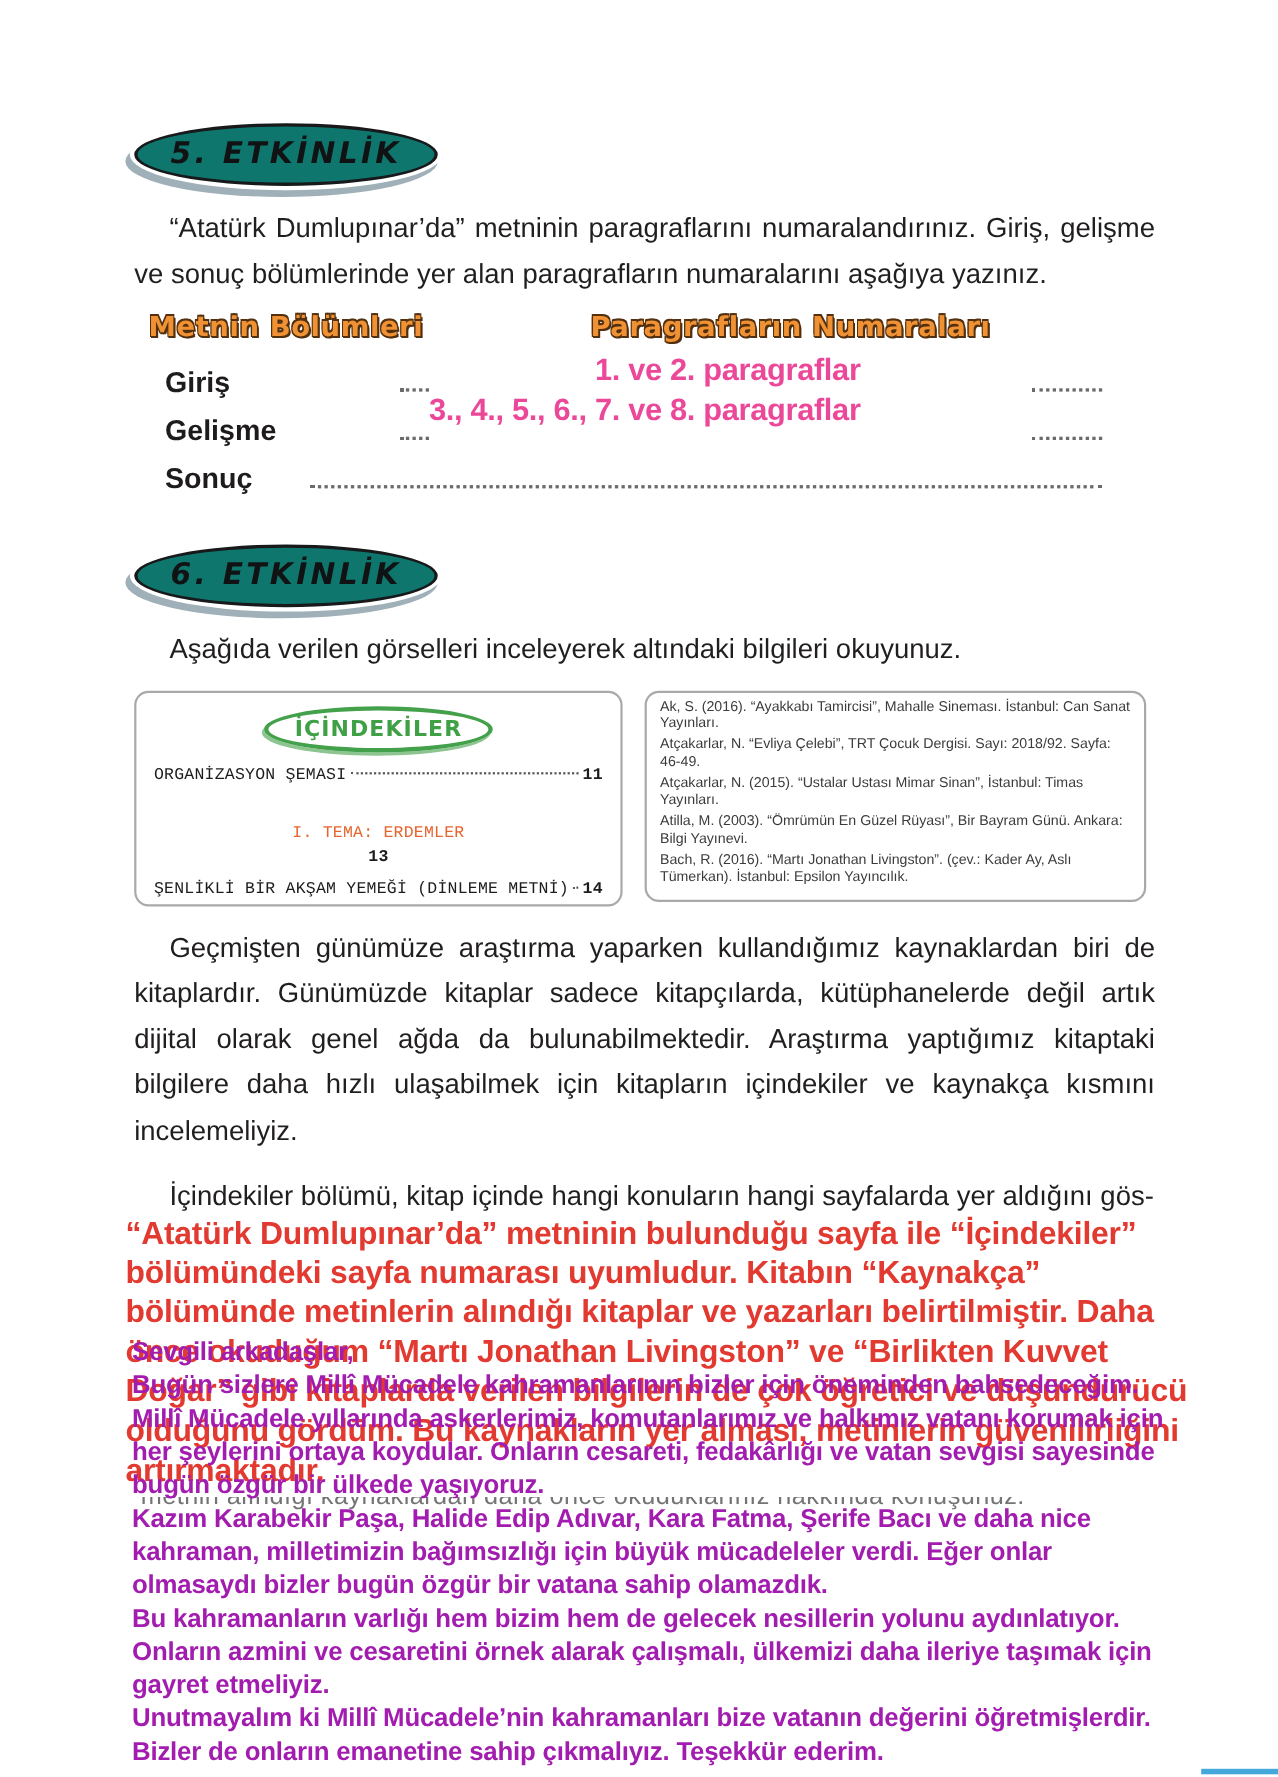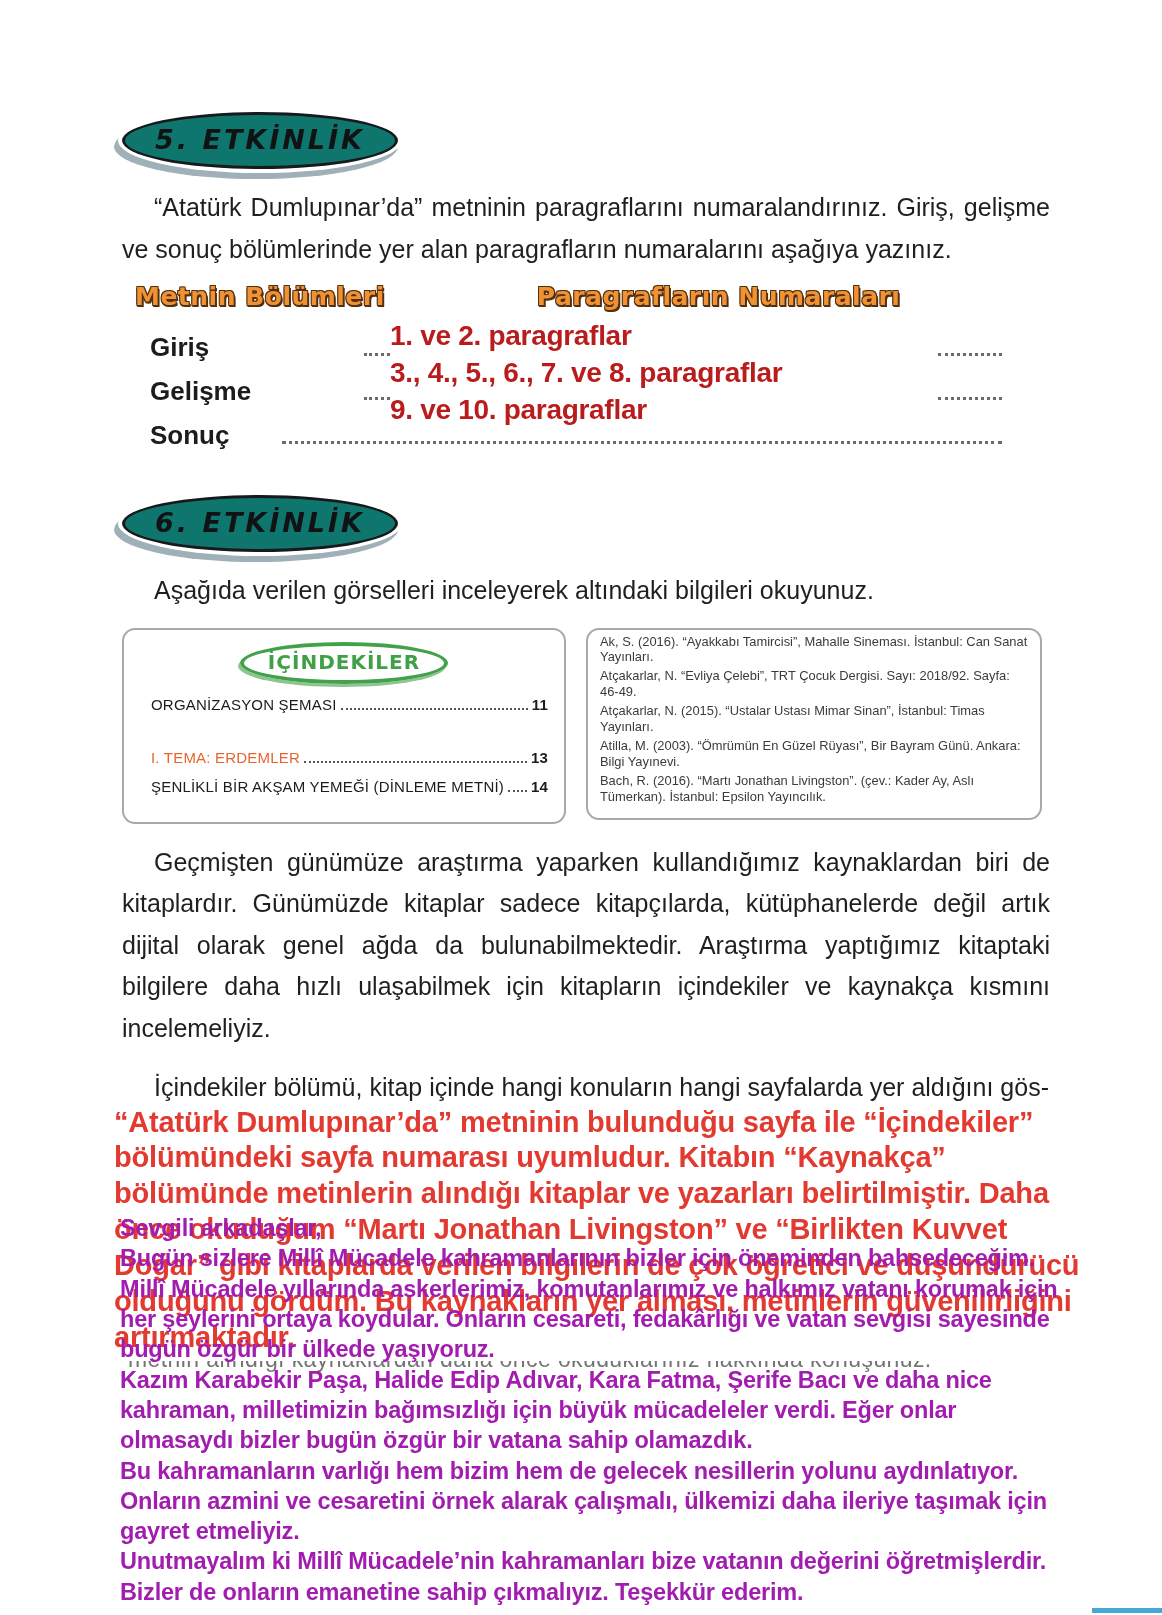--- a/index.html
+++ b/index.html
@@ -39,39 +39,39 @@
   .oh2 { margin-left:152px; }
   .rows { position:relative; margin-top:8px; height:142px; }
   .t-row { display:flex; align-items:flex-end; height:44px; padding-left:150px; padding-right:160px; }
   .t-label { width:132px; font-weight:700; font-size:26px; color:#1e1b1c; }
   .dots { border-bottom:3px dotted #6b6b6b; margin-bottom:7px; }
   .dots-pre { width:26px; margin-left:82px; }
   .sp { flex:1; }
   .dots-end { width:64px; }
   .dots-full { flex:1; border-bottom:3px dotted #6b6b6b; margin-bottom:7px; }
   .answers { position:absolute; left:390px; top:-2px; }
-  .ans { font-weight:700; font-size:28px; line-height:37px; color:#b91c1c; letter-spacing:-.3px; }
+  .ans { font-weight:700; font-size:28px; line-height:37px; color:#ec4899; letter-spacing:-.3px;text-align:right; }
 
   
   .boxes { display:flex; gap:20px; margin:16px 120px 0 122px; }
   .box { border:2px solid #a9a9a9; border-radius:13px; background:#fff; overflow:hidden; }
   .contents-box { width:440px; height:192px; }
   .bib-box { flex:1; height:192px; padding:4px 12px 0; box-sizing:border-box; }
 
   .cbadge {
     display:block; width:200px; margin:12px auto 4px; text-align:center;
     border:4px solid #44a14b; border-radius:50%; padding:4px 0 6px;
     box-shadow:-2px 3px 0 0 #8cc590;
   }
   .cbadge span { font-family:"DejaVu Sans", sans-serif; font-weight:700; font-size:20px; color:#3fa046; letter-spacing:1px; }
   .c-entry {
-    display:flex; align-items:flex-end; padding:0 16px; margin-top:12px;
-    font-family:Liberation Sans, sans-serif; font-size:15px; color:#1c1c1c; letter-spacing:.2px;margin-left:11px;
+    display:flex; align-items:center; padding:0 16px; margin-top:12px;
+    font-family:Liberation Mono, monospace; font-size:15px; color:#1c1c1c; letter-spacing:.2px;
   }
-  .c-entry.gap { margin-top:36px; }
+  .c-entry.gap { margin-top:36px;flex-direction:column; }
   .c-title { white-space:nowrap; }
   .c-entry.tema .c-title { color:#e8642e; }
   .c-lead { flex:1; border-bottom:2px dotted #555; margin:0 4px 3px; }
   .c-page { font-weight:700; font-size:15px; color:#1c1c1c; }
 
   .bib-title { text-align:center; color:#ec2a60; font-weight:700; font-size:17px; margin:6px 0 5px; letter-spacing:.3px; }
   .bib-entry { font-size:12.9px; line-height:1.2; color:#3b3b3b; margin:0 0 4px; }
 
   
   .big-answer {
@@ -119,21 +119,20 @@
         <span class="sp"></span>
         <span class="dots dots-end"></span>
       </div>
       <div class="t-row">
         <span class="t-label">Sonuç</span>
         <span class="dots-full"></span>
       </div>
       <div class="answers">
         <div class="ans">1. ve 2. paragraflar</div>
         <div class="ans">3., 4., 5., 6., 7. ve 8. paragraflar</div>
-        <div class="ans">9. ve 10. paragraflar</div>
       </div>
     </div>
   </section>
 
   <section>
     <div class="badge badge-row2">
       <span>6. ETKİNLİK</span>
     </div>
 
     <p class="bodytext oneline">Aşağıda verilen görselleri inceleyerek altındaki bilgileri okuyunuz.</p>

